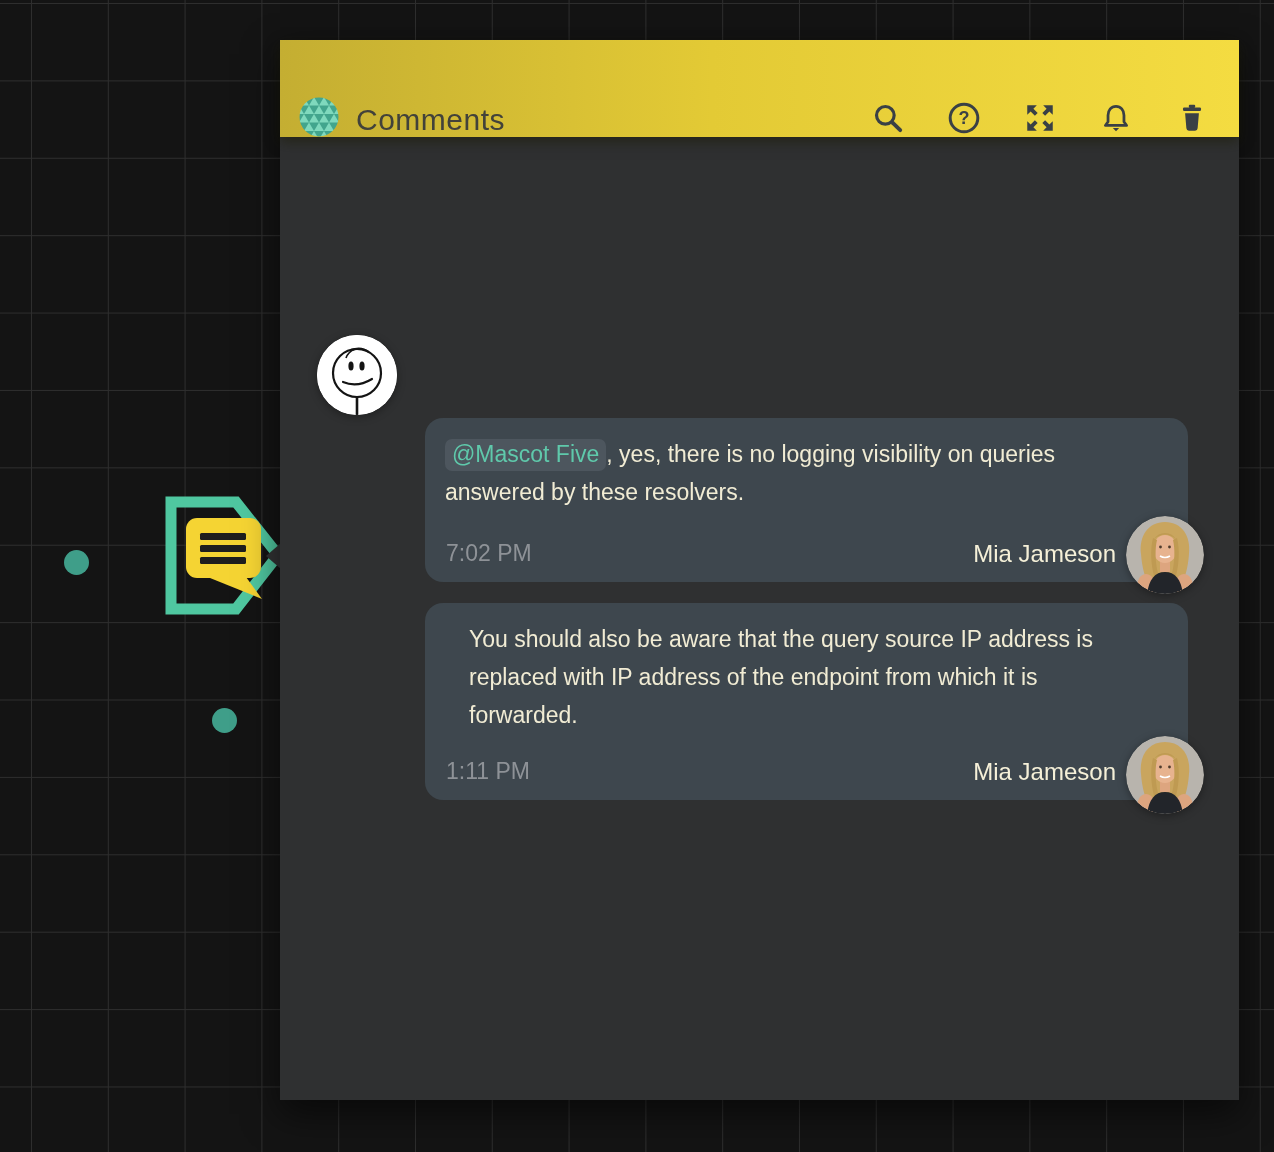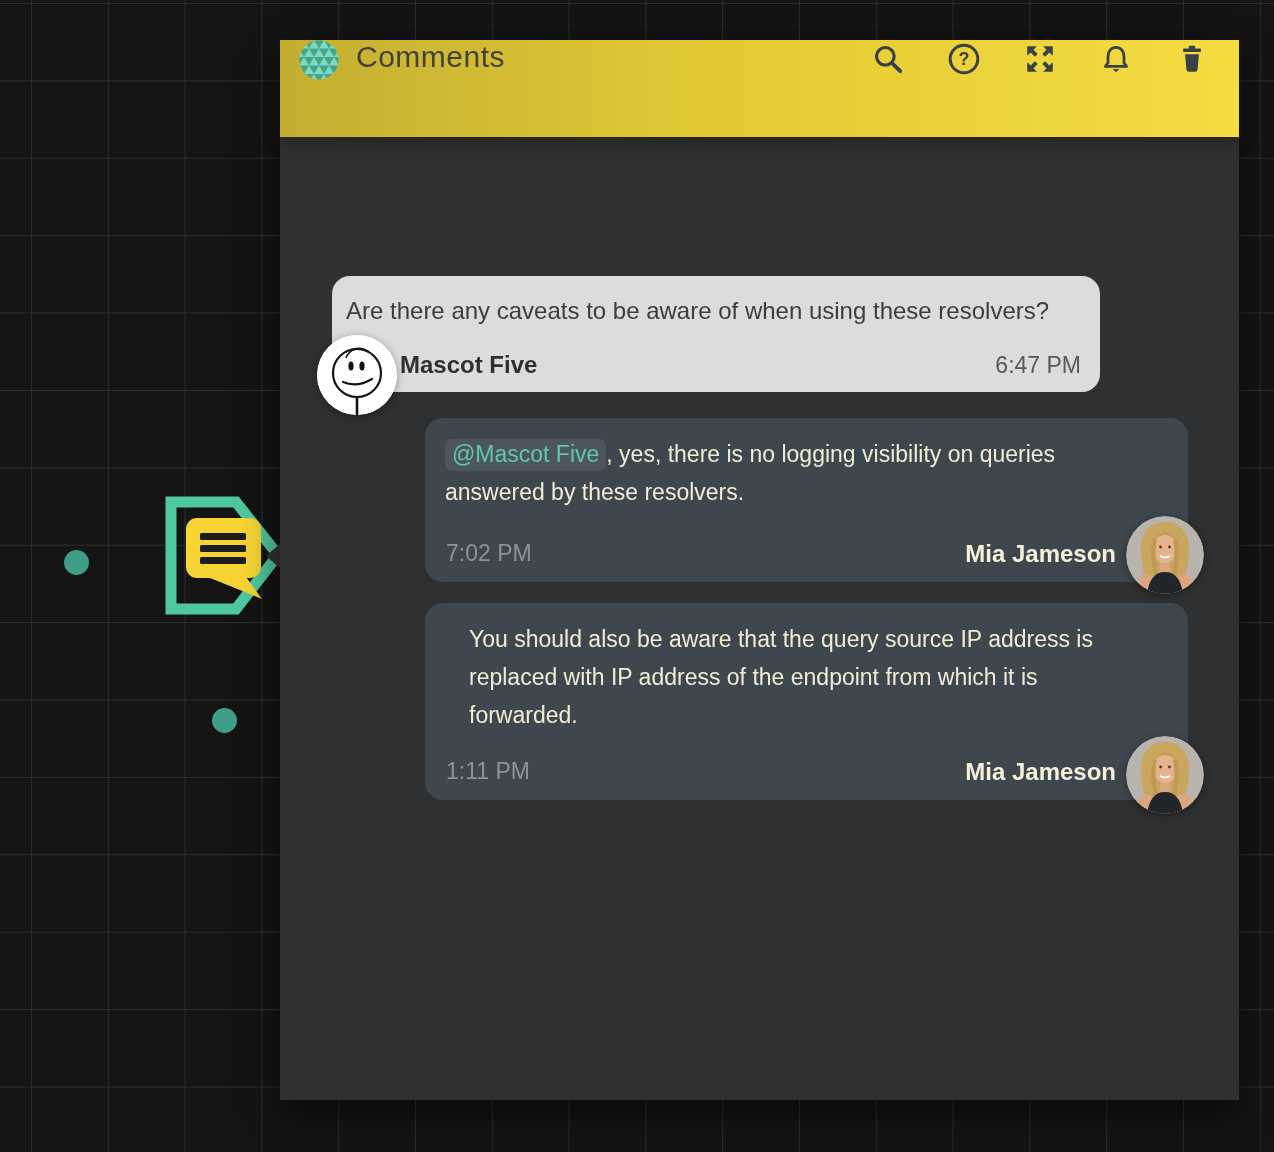--- a/index.html
+++ b/index.html
@@ -28,21 +28,21 @@
   }
 
   
   .panel{
     position:absolute;left:280px;top:40px;width:959px;height:1060px;
     background:#2f3031;box-shadow:0 14px 34px rgba(0,0,0,.55);
   }
   .panel-header{
     position:absolute;left:0;top:0;width:100%;height:97px;
     background:linear-gradient(90deg,#c4ae32 0%,#e3ca35 45%,#f4dc41 100%);
-    display:flex;align-items:flex-start;padding:0 28px 0 19px;
+    display:flex;align-items:flex-end;padding:0 28px 0 19px;
     box-shadow:0 5px 12px rgba(25,25,0,.5);
   }
   .logo{width:40px;height:40px;flex:0 0 auto;}
   .panel-title{font-size:30px;color:#42423a;margin-left:17px;font-weight:500;letter-spacing:.5px;}
   .header-spacer{flex:1;}
   .hicon{width:38px;height:38px;margin-left:38px;display:flex;align-items:center;justify-content:center;cursor:pointer;}
   .hicon svg{width:34px;height:34px;}
 
   
   .bubble{position:absolute;border-radius:18px;}
@@ -51,21 +51,21 @@
   .bubble-in .meta{position:absolute;left:0;right:0;bottom:13px;display:flex;align-items:baseline;}
   .bubble-in .author{margin-left:68px;font-weight:bold;font-size:24px;color:#2f2f2f;}
   .bubble-in .time{margin-left:auto;margin-right:19px;font-size:23px;color:#59595c;}
 
   .bubble-reply{background:#3e474e;color:#f1ecd4;}
   .bubble-r1{left:145px;top:378px;width:763px;height:164px;}
   .bubble-r2{left:145px;top:563px;width:763px;height:197px;padding-left:24px;}
   .bubble-reply .msg-text{padding:17px 40px 0 20px;font-size:23px;line-height:38px;}
   .mention{color:#5fc9ab;background:#4d565e;border-radius:7px;padding:2px 7px 4px 7px;cursor:pointer;}
   .bubble-reply .time{position:absolute;left:21px;bottom:15px;font-size:23px;color:#8e9297;}
-  .bubble-reply .author{position:absolute;right:72px;bottom:14px;font-size:24px;font-weight:bold;color:#f5f0d8;}
+  .bubble-reply .author{position:absolute;right:72px;bottom:14px;font-size:24px;font-weight:normal;color:#f5f0d8;}
 
   .avatar{position:absolute;border-radius:50%;overflow:hidden;box-shadow:0 2px 8px rgba(0,0,0,.35);}
   .avatar svg{display:block;}
   .avatar-mascot{left:37px;top:295px;width:80px;height:80px;background:#fff;}
   .avatar-mia-1{left:846px;top:476px;width:78px;height:78px;}
   .avatar-mia-2{left:846px;top:696px;width:78px;height:78px;}
 
   
   .composer{
     position:absolute;left:35px;top:861px;width:851px;height:79px;
@@ -146,27 +146,20 @@
       </div>
       <div class="hicon">
         <svg viewBox="0 0 32 32" fill="#3a4045">
           <rect x="13" y="3.5" width="6" height="3" rx="1"></rect>
           <rect x="7.5" y="6" width="17" height="3.4" rx="1.2"></rect>
           <path d="M9.5 11.5 h13 l-1.2 14.2 a2.4 2.4 0 0 1 -2.4 2.2 h-5.8 a2.4 2.4 0 0 1 -2.4 -2.2 Z"></path>
         </svg>
       </div>
     </div>
 
-    <div class="bubble bubble-in">
-      <div class="msg-text">Are there any caveats to be aware of when using these resolvers?</div>
-      <div class="meta">
-        <span class="author">Mascot Five</span>
-        <span class="time">6:47 PM</span>
-      </div>
-    </div>
     <div class="avatar avatar-mascot">
       <svg viewBox="0 0 80 80">
         <circle cx="40" cy="40" r="40" fill="#ffffff"></circle>
         <circle cx="40" cy="38" r="24" fill="#ffffff" stroke="#141414" stroke-width="2.2"></circle>
         <path d="M34 15 Q44 11 52 17" fill="none" stroke="#141414" stroke-width="2"></path>
         <path d="M38 14 Q31 17 29 23" fill="none" stroke="#141414" stroke-width="1.6"></path>
         <ellipse cx="34" cy="31" rx="2.6" ry="4.6" fill="#141414"></ellipse>
         <ellipse cx="45" cy="31" rx="2.6" ry="4.6" fill="#141414"></ellipse>
         <path d="M26 47 Q40 53 55 44" fill="none" stroke="#141414" stroke-width="2.2" stroke-linecap="round"></path>
         <line x1="40" y1="62" x2="40" y2="80" stroke="#141414" stroke-width="2.6"></line>

